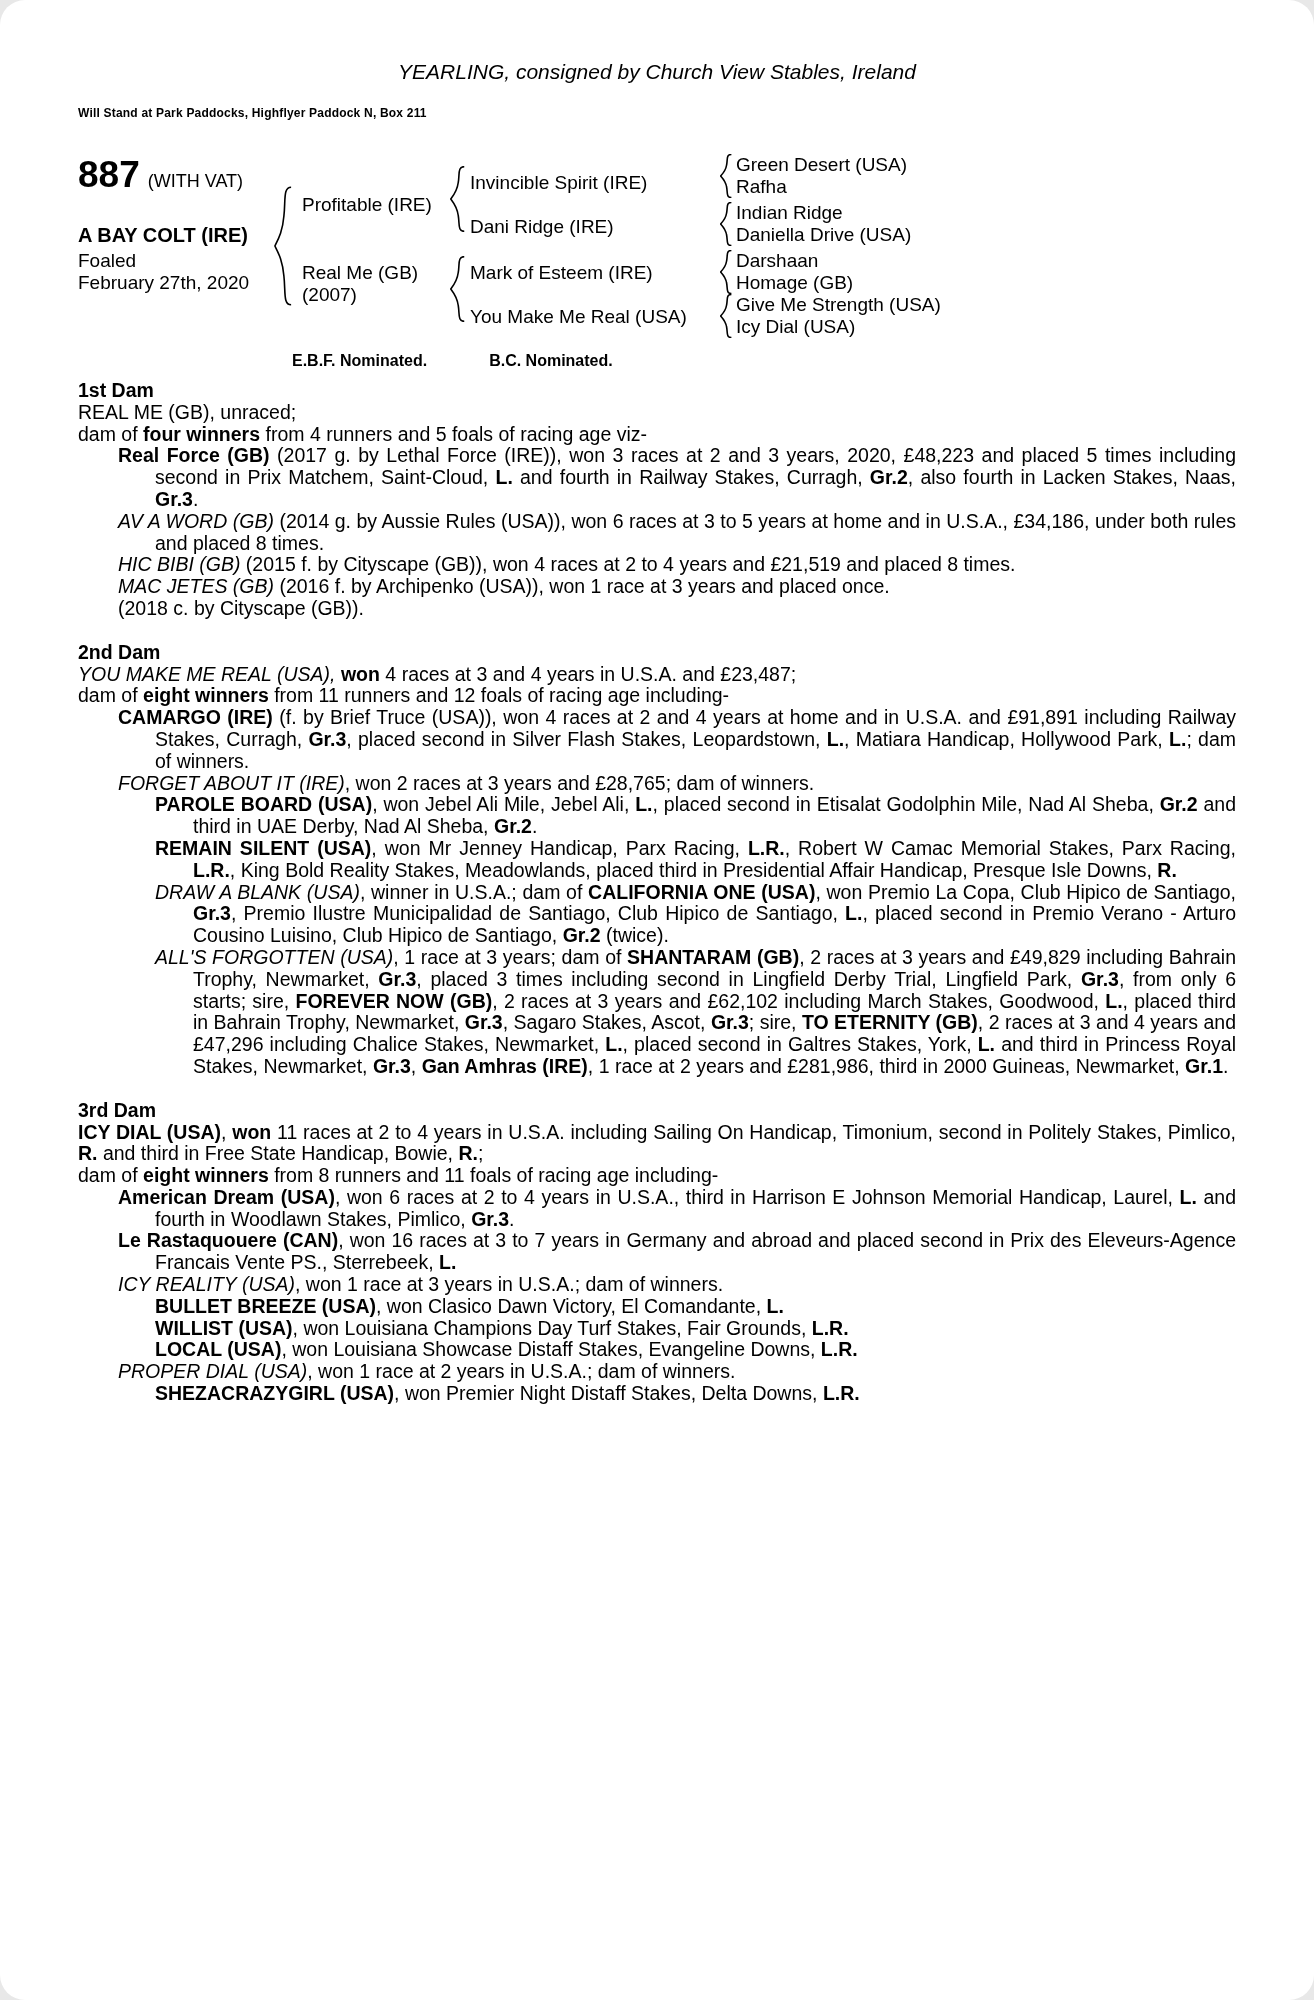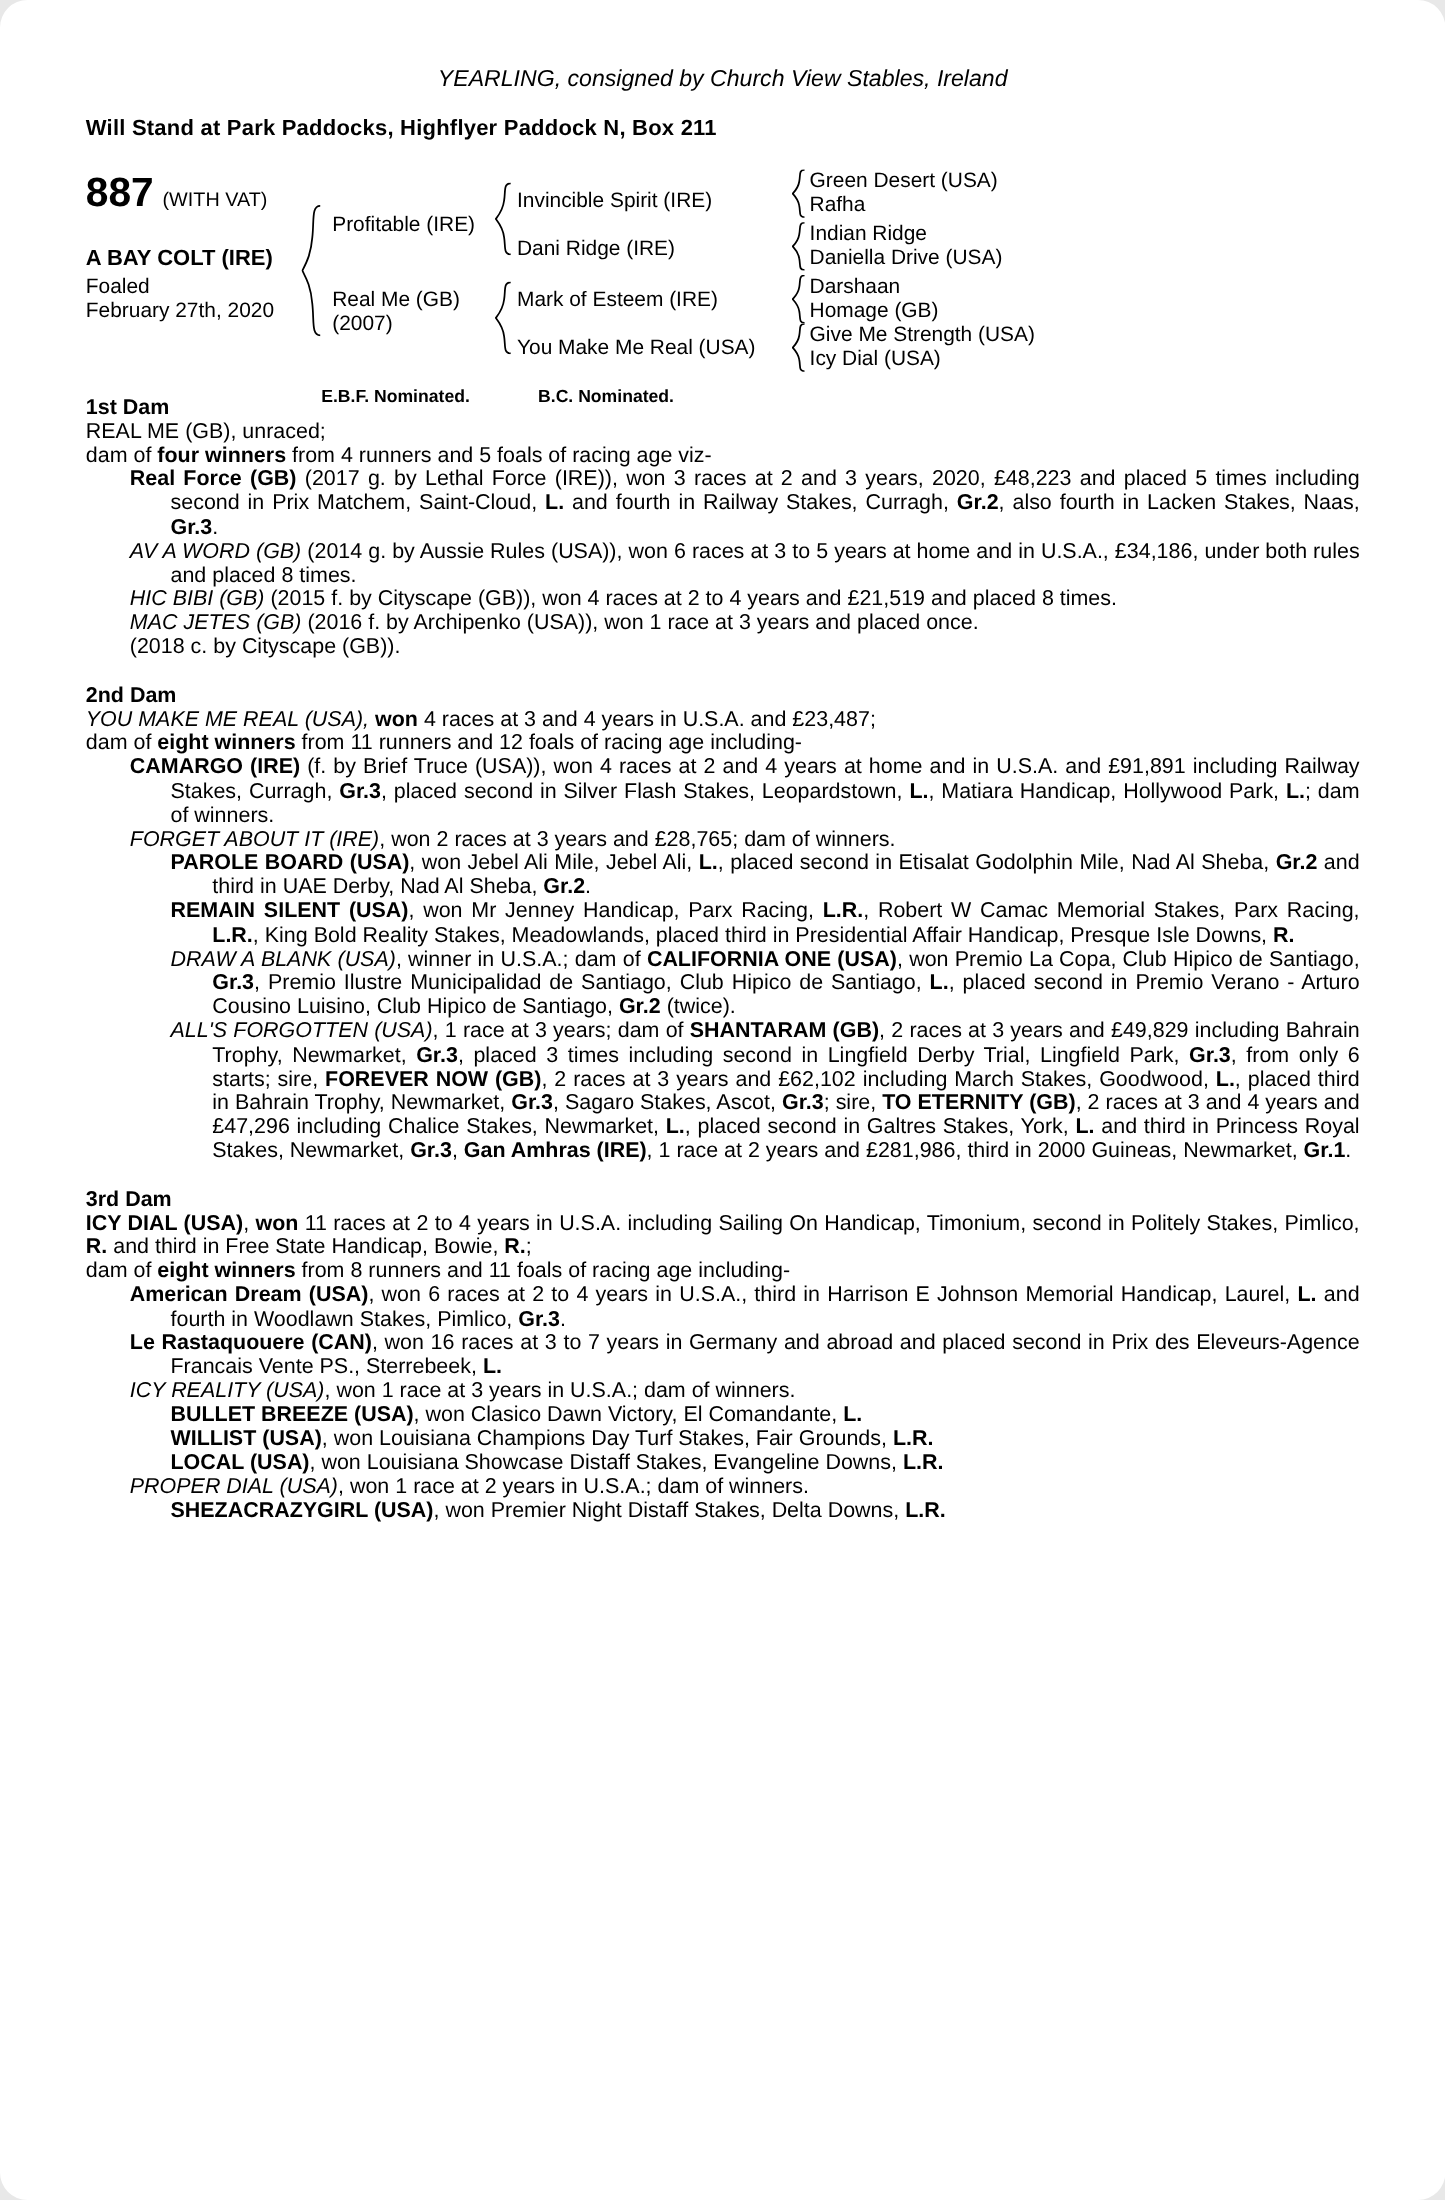--- a/index.html
+++ b/index.html
@@ -10,36 +10,36 @@
     font-family:"Liberation Sans","DejaVu Sans",sans-serif;
     overflow:hidden;
     border-radius:25px;
   }
   .consignor-line {
     position:absolute; top:60px; left:0; width:100%;
     text-align:center; font-style:italic; font-size:21px;
   }
   .stand-line {
     position:absolute; top:106px; left:78px;
-    font-weight:bold; font-size:20px; letter-spacing:0.2px;
+    font-weight:bold; font-size:12px; letter-spacing:0.2px;
   }
   .pedigree { position:absolute; top:150px; left:78px; width:1158px; height:200px; font-size:19px; }
   .pos { position:absolute; white-space:nowrap; }
   .lot-row { left:0; top:4px; }
   .lot-number { font-size:37px; font-weight:bold; }
   .vat-note { font-size:18px; margin-left:8px; }
   .colt-desc { left:0; top:74px; font-weight:bold; font-size:20px; }
   .foaled-label { left:0; top:100px; }
   .foaled-date { left:0; top:122px; }
   .brace { position:absolute; }
   .brace svg { display:block; width:100%; height:100%; }
   .nominations { position:absolute; top:352px; left:78px; width:1158px; font-weight:bold; font-size:16px; padding-left:214px; }
   .nom-gap { margin-left:62px; }
   .dam-sections {
-    position:absolute; top:360px; left:78px; width:1158px;
+    position:absolute; top:380px; left:78px; width:1158px;
     font-size:19.5px; line-height:21.8px;
   }
   .dam-section + .dam-section { margin-top:22px; }
   .dam-heading { font-weight:bold; }
   .para { text-align:justify; }
   .lvl1 { padding-left:77px; text-indent:-37px; }
   .lvl2 { padding-left:115px; text-indent:-38px; }
   .r  { }
   .rb { font-weight:bold; }
   .ri { font-style:italic; }

